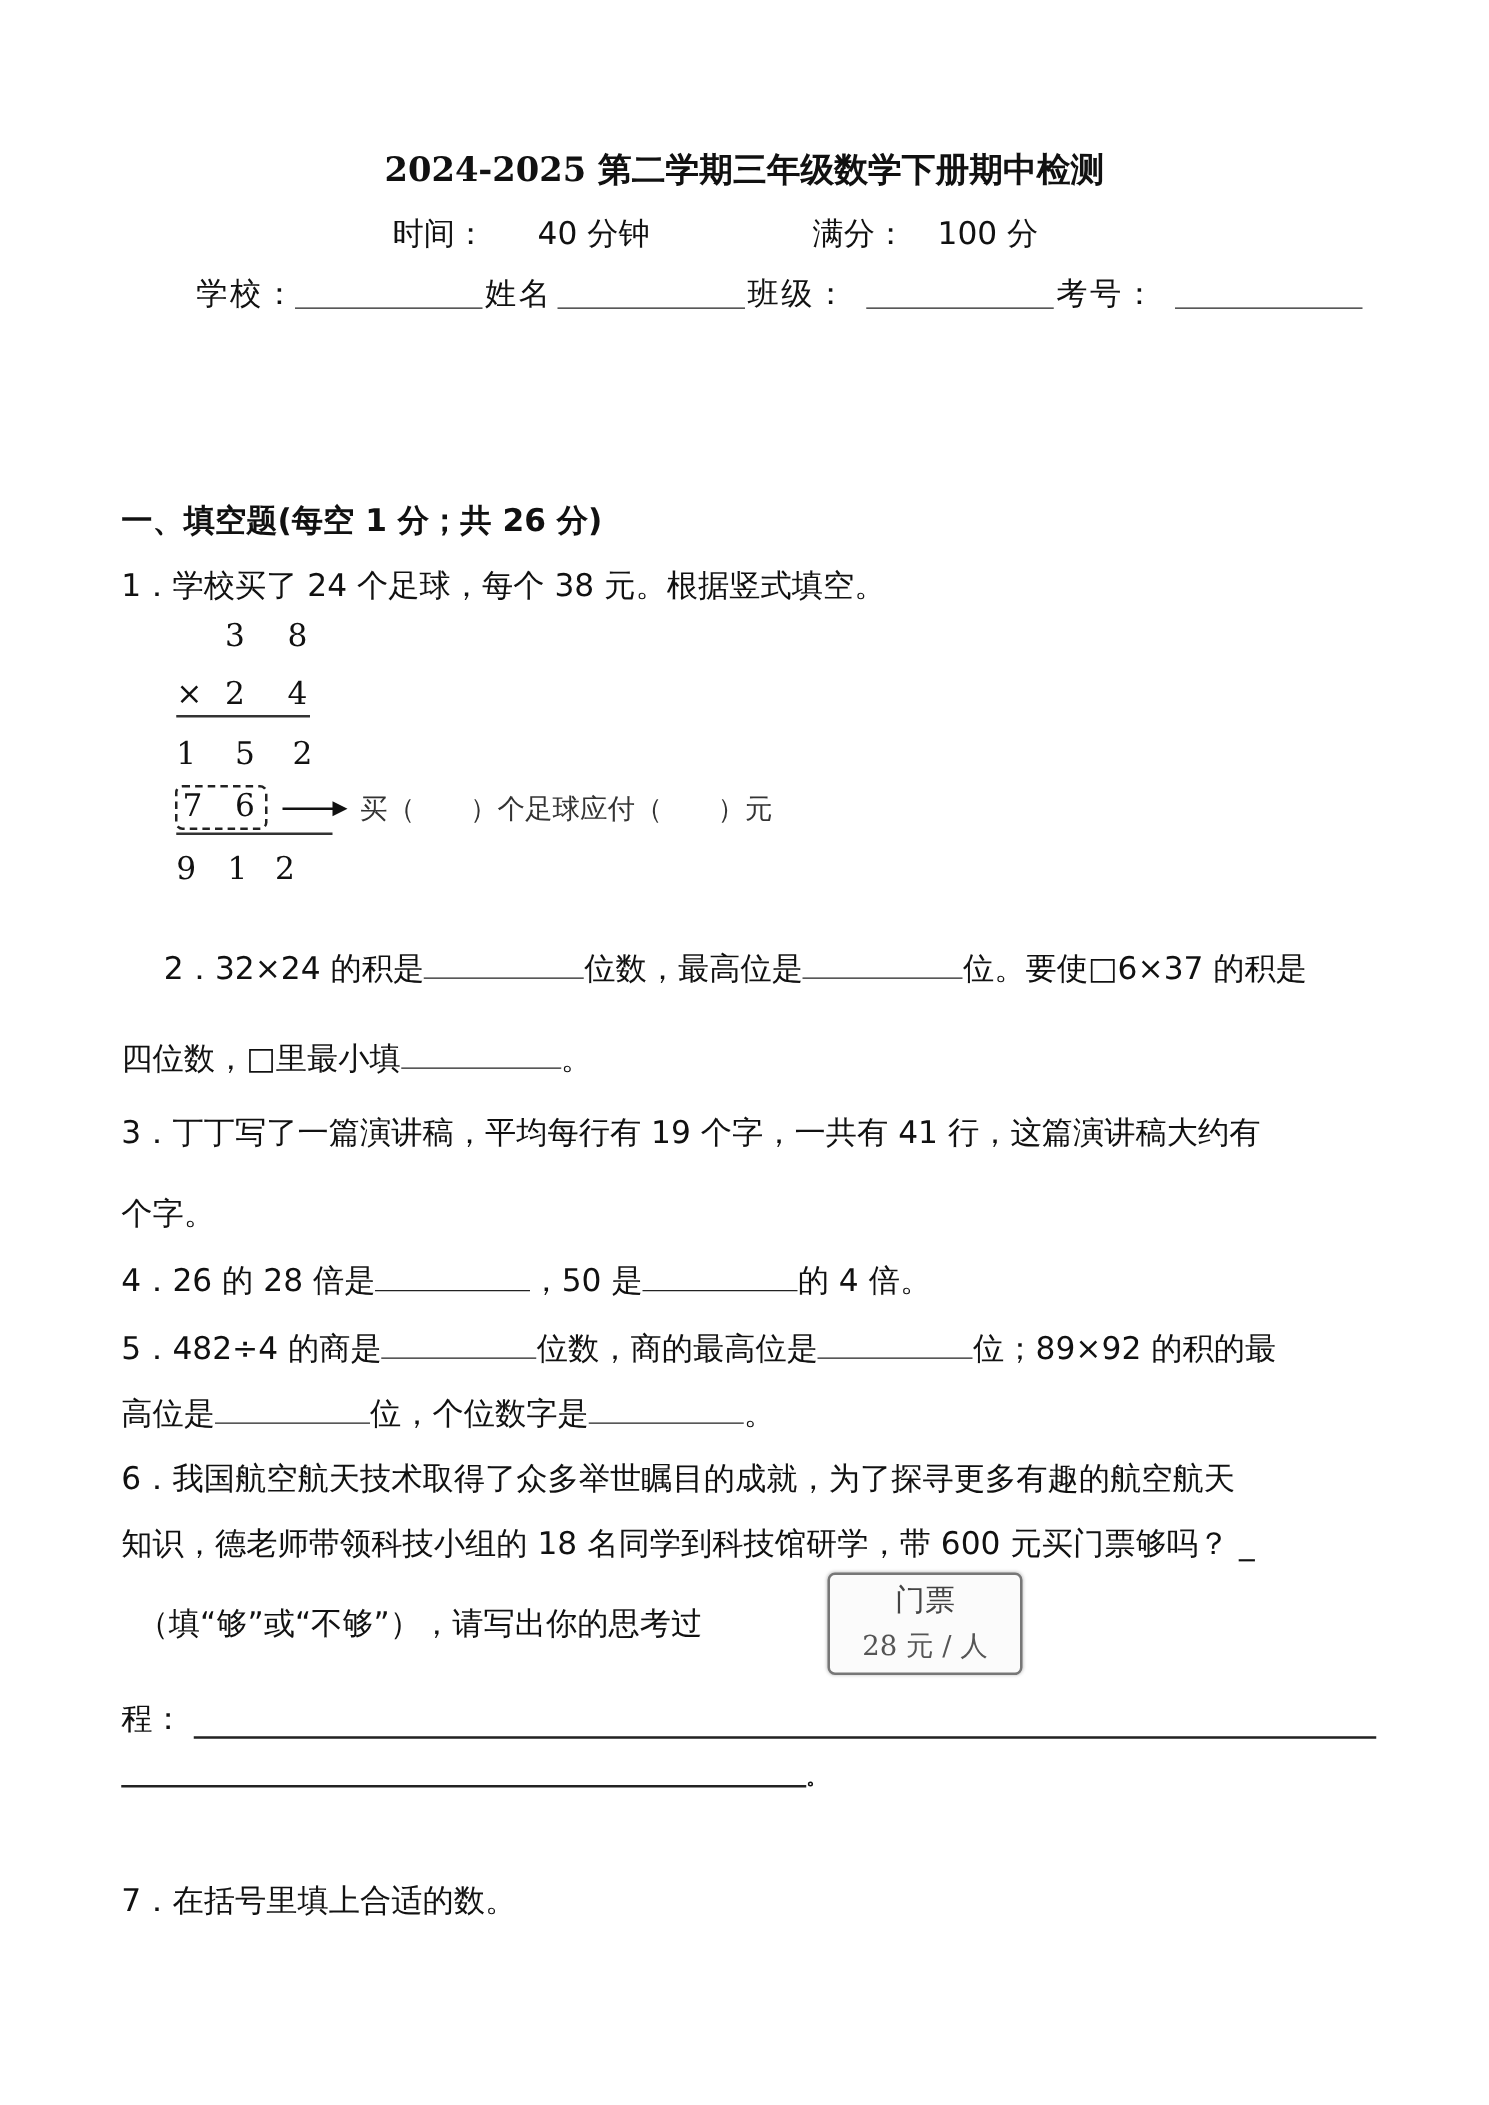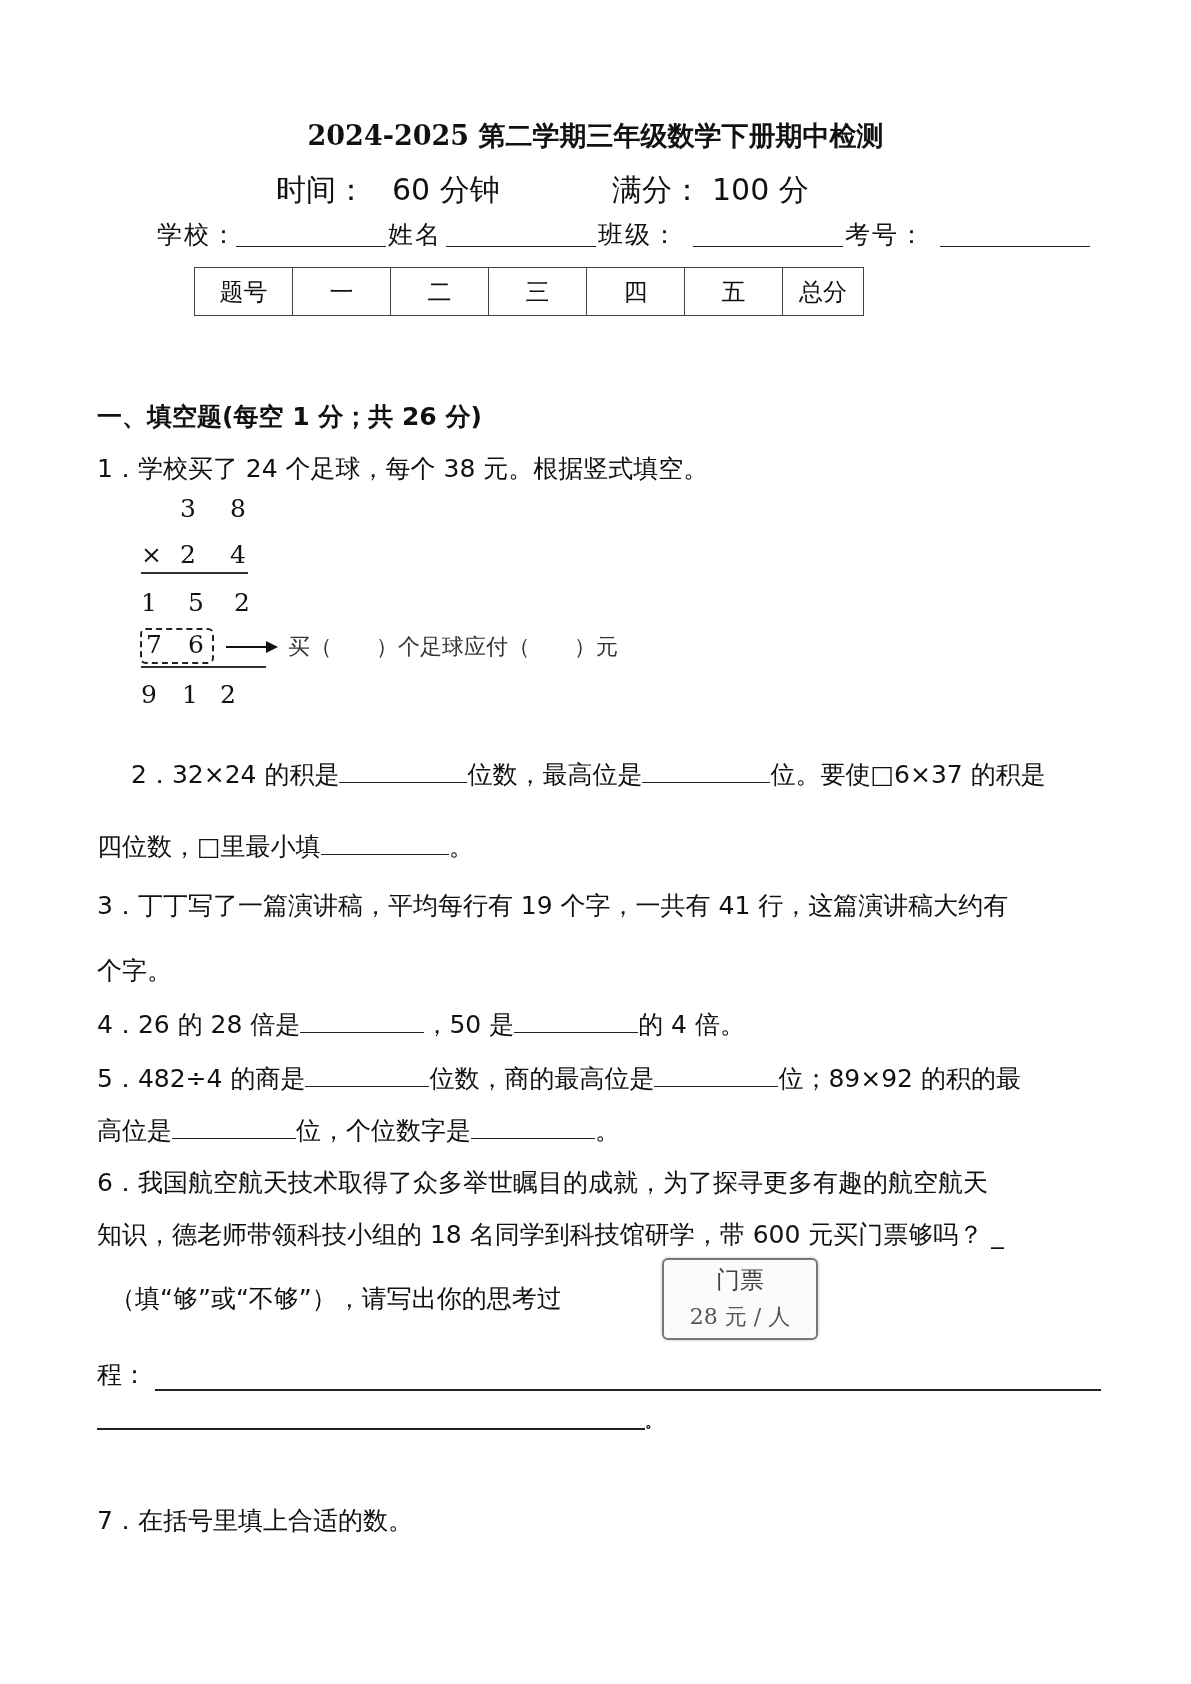--- a/index.html
+++ b/index.html
@@ -1,21 +1,21 @@
 <!DOCTYPE html>
 <html><head>
 <meta charset="utf-8">
 <style>
   html, body { margin: 0; padding: 0; background: #ffffff; }
   body { width: 1191px; height: 1684px; position: relative; overflow: hidden; color: #111; }
   .abs { position: absolute; white-space: nowrap; }
   .serif { font-family: "DejaVu Serif", "Liberation Serif", serif; }
   .sans { font-family: "DejaVu Sans", "Liberation Sans", sans-serif; }
   .title { left: 0; width: 1191px; top: 118px; text-align: center; font-size: 27px; font-weight: bold; letter-spacing: 0px; }
-  .meta { top: 170px; font-size: 30px; }
+  .meta { top: 170px; font-size: 25px; margin-left: 38px; }
   .info { top: 218px; font-size: 25px; letter-spacing: 2px; }
   .blank { display: inline-block; border-bottom: 1.5px solid #222; height: 24px; vertical-align: baseline; }
   table.score { position: absolute; left: 194px; top: 267px; border-collapse: collapse; font-size: 24px; }
   table.score td { border: 1.5px solid #444; width: 97px; height: 47px; text-align: center; padding: 0; }
   table.score td:first-child { width: 97px; }
   .sec-head { left: 97px; top: 400px; font-size: 25px; font-weight: bold; }
   .q { font-size: 25px; }
   .calc { font-size: 25px; }
   .rule { position: absolute; height: 2px; background: #333; }
   .dashbox { position: absolute; border: 2px dashed #222; border-radius: 6px; }
@@ -26,44 +26,35 @@
   .ticket .t1 { position: absolute; top: 4px; left: 0; width: 100%; text-align: center; font-size: 24px; color: #444; }
   .ticket .t2 { position: absolute; top: 42px; left: 0; width: 100%; text-align: center; font-size: 22px; color: #555; }
   .line-long { position: absolute; height: 2px; background: #222; }
 </style>
 </head>
 <body>
 
 <div class="abs serif title">2024-2025 第二学期三年级数学下册期中检测</div>
 
 <div class="abs serif meta" style="left:276px;">时间：</div>
-<div class="abs sans meta" style="left:392px;">60 分钟</div>
+<div class="abs sans meta" style="left:392px;">40 分钟</div>
 <div class="abs serif meta" style="left:612px;">满分：</div>
 <div class="abs sans meta" style="left:712px;">100 分</div>
 
 <div class="abs serif info" style="left:157px;">学校：</div>
 <div class="abs" style="left:236px; top:222px; width:150px; height:24px; border-bottom:1.5px solid #222;"></div>
 <div class="abs serif info" style="left:388px;">姓名</div>
 <div class="abs" style="left:446px; top:222px; width:150px; height:24px; border-bottom:1.5px solid #222;"></div>
 <div class="abs serif info" style="left:598px;">班级：</div>
 <div class="abs" style="left:693px; top:222px; width:150px; height:24px; border-bottom:1.5px solid #222;"></div>
 <div class="abs serif info" style="left:845px;">考号：</div>
 <div class="abs" style="left:940px; top:222px; width:150px; height:24px; border-bottom:1.5px solid #222;"></div>
 
 <table class="score serif">
   <tbody>
-      <tr>
-    <td>题号</td>
-    <td>一</td>
-    <td>二</td>
-    <td>三</td>
-    <td>四</td>
-    <td>五</td>
-    <td style="width:80px;">总分</td>
-  </tr>
 </tbody>
   </table>
 
 <div class="abs sans sec-head">一、填空题(每空 1 分；共 26 分)</div>
 
 <div class="abs sans q" style="left:97px; top:452px;">1．学校买了 24 个足球，每个 38 元。根据竖式填空。</div>
 
 <div>
   <span class="abs serif calc" style="left:180px; top:494px;">3</span>
   <span class="abs serif calc" style="left:230px; top:494px;">8</span>

